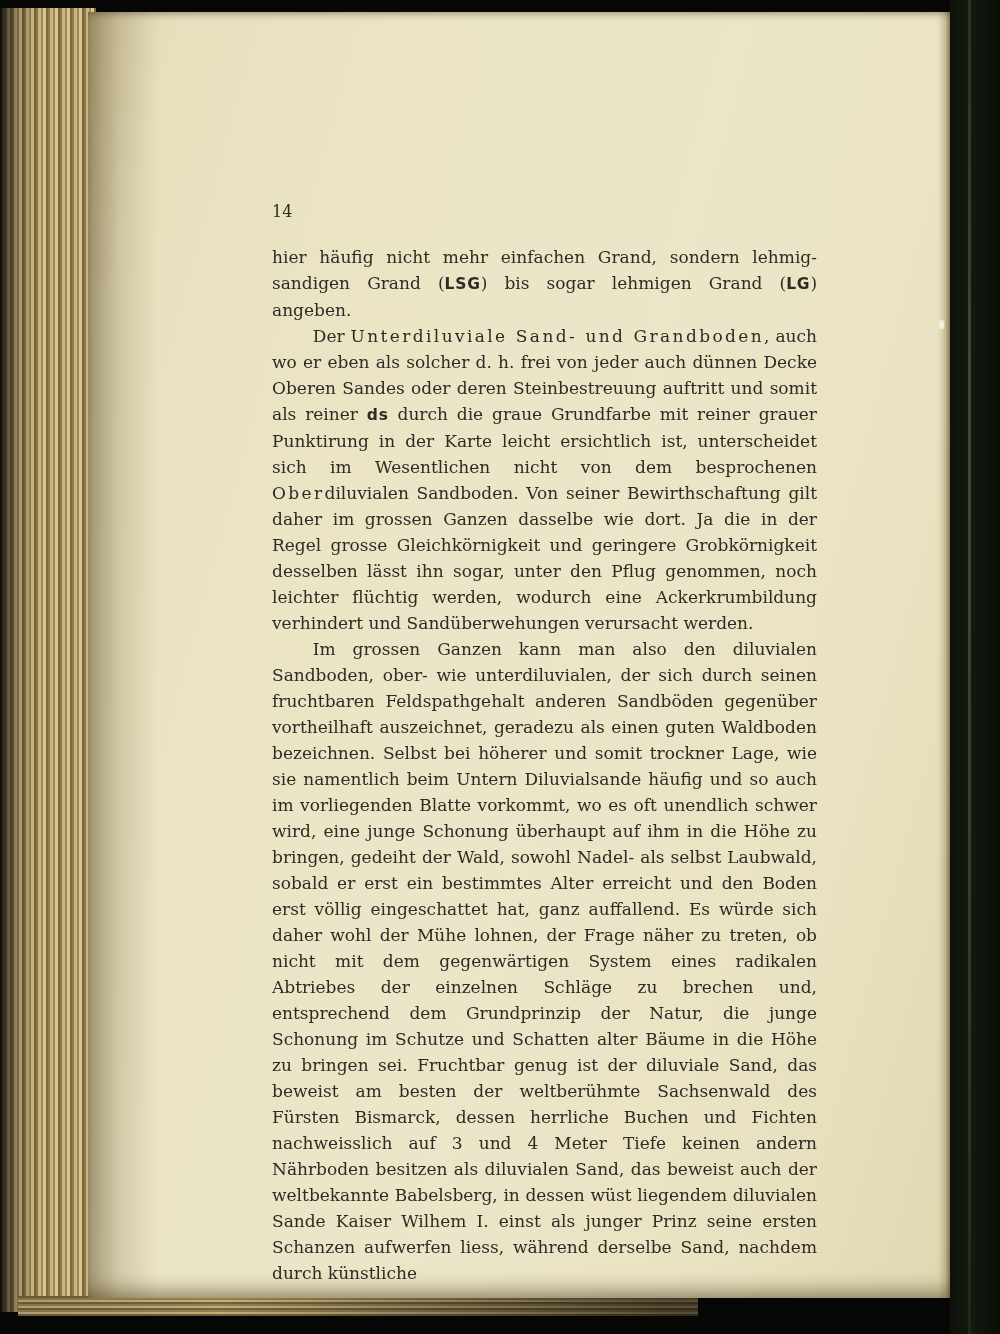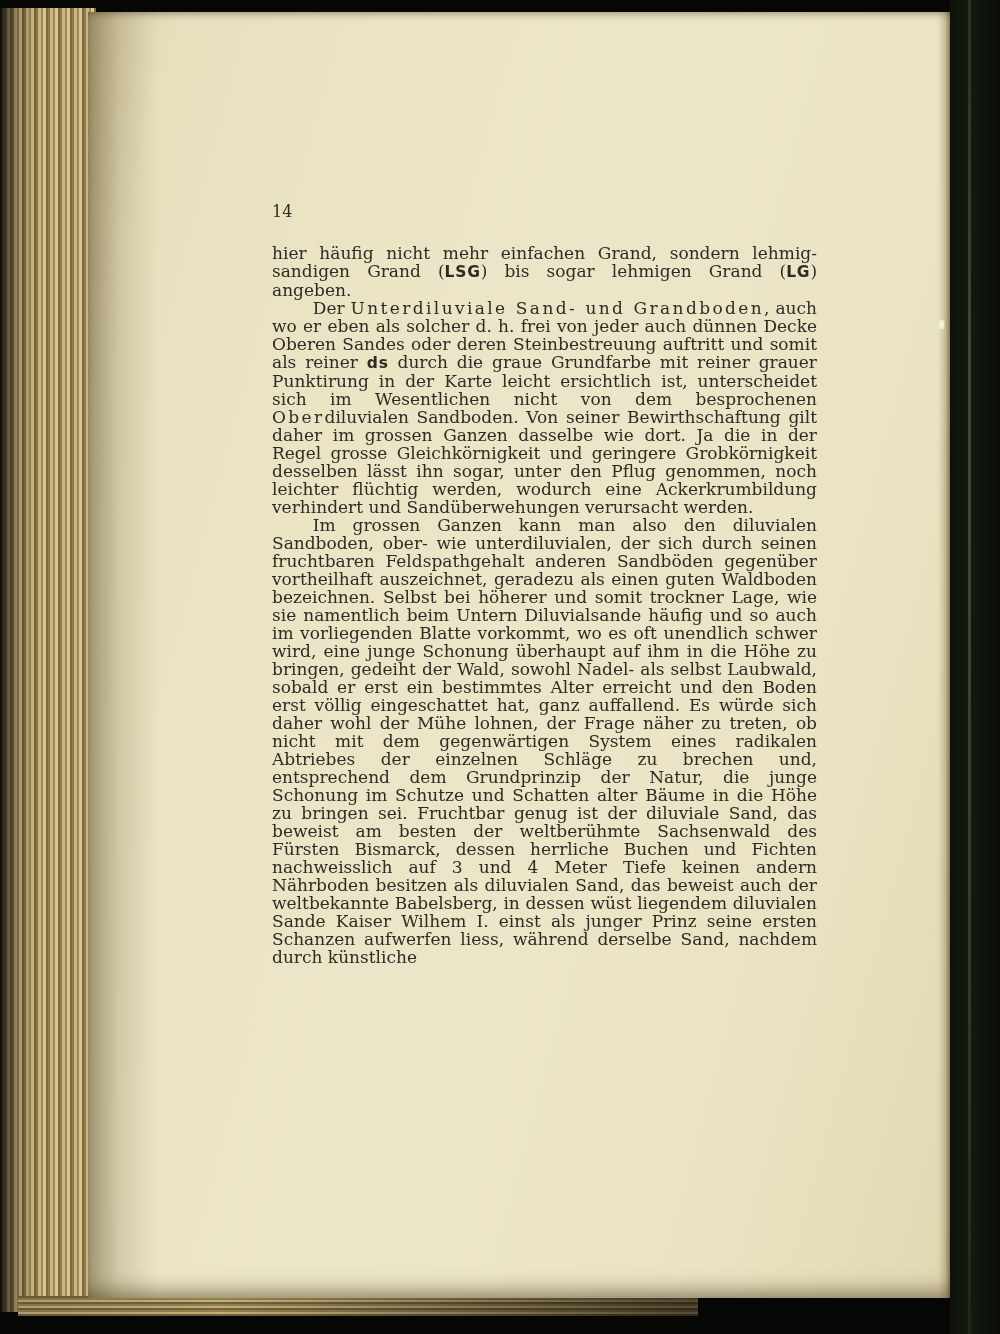--- a/index.html
+++ b/index.html
@@ -127,21 +127,21 @@
   .runtitle {
     display: block;
     text-align: center;
     font-size: 14.5px;
     padding-top: 2px;
     letter-spacing: 0.03em;
   }
   .bodytext {
     margin-top: 16px;
     font-size: 17px;
-    line-height: 18px;
+    line-height: 26px;
     text-align: justify;
   }
   .para {
     margin: 0;
   }
   .para.indent {
     text-indent: 2.4em;
   }
   .run-bold {
     font-family: "DejaVu Sans", sans-serif;

